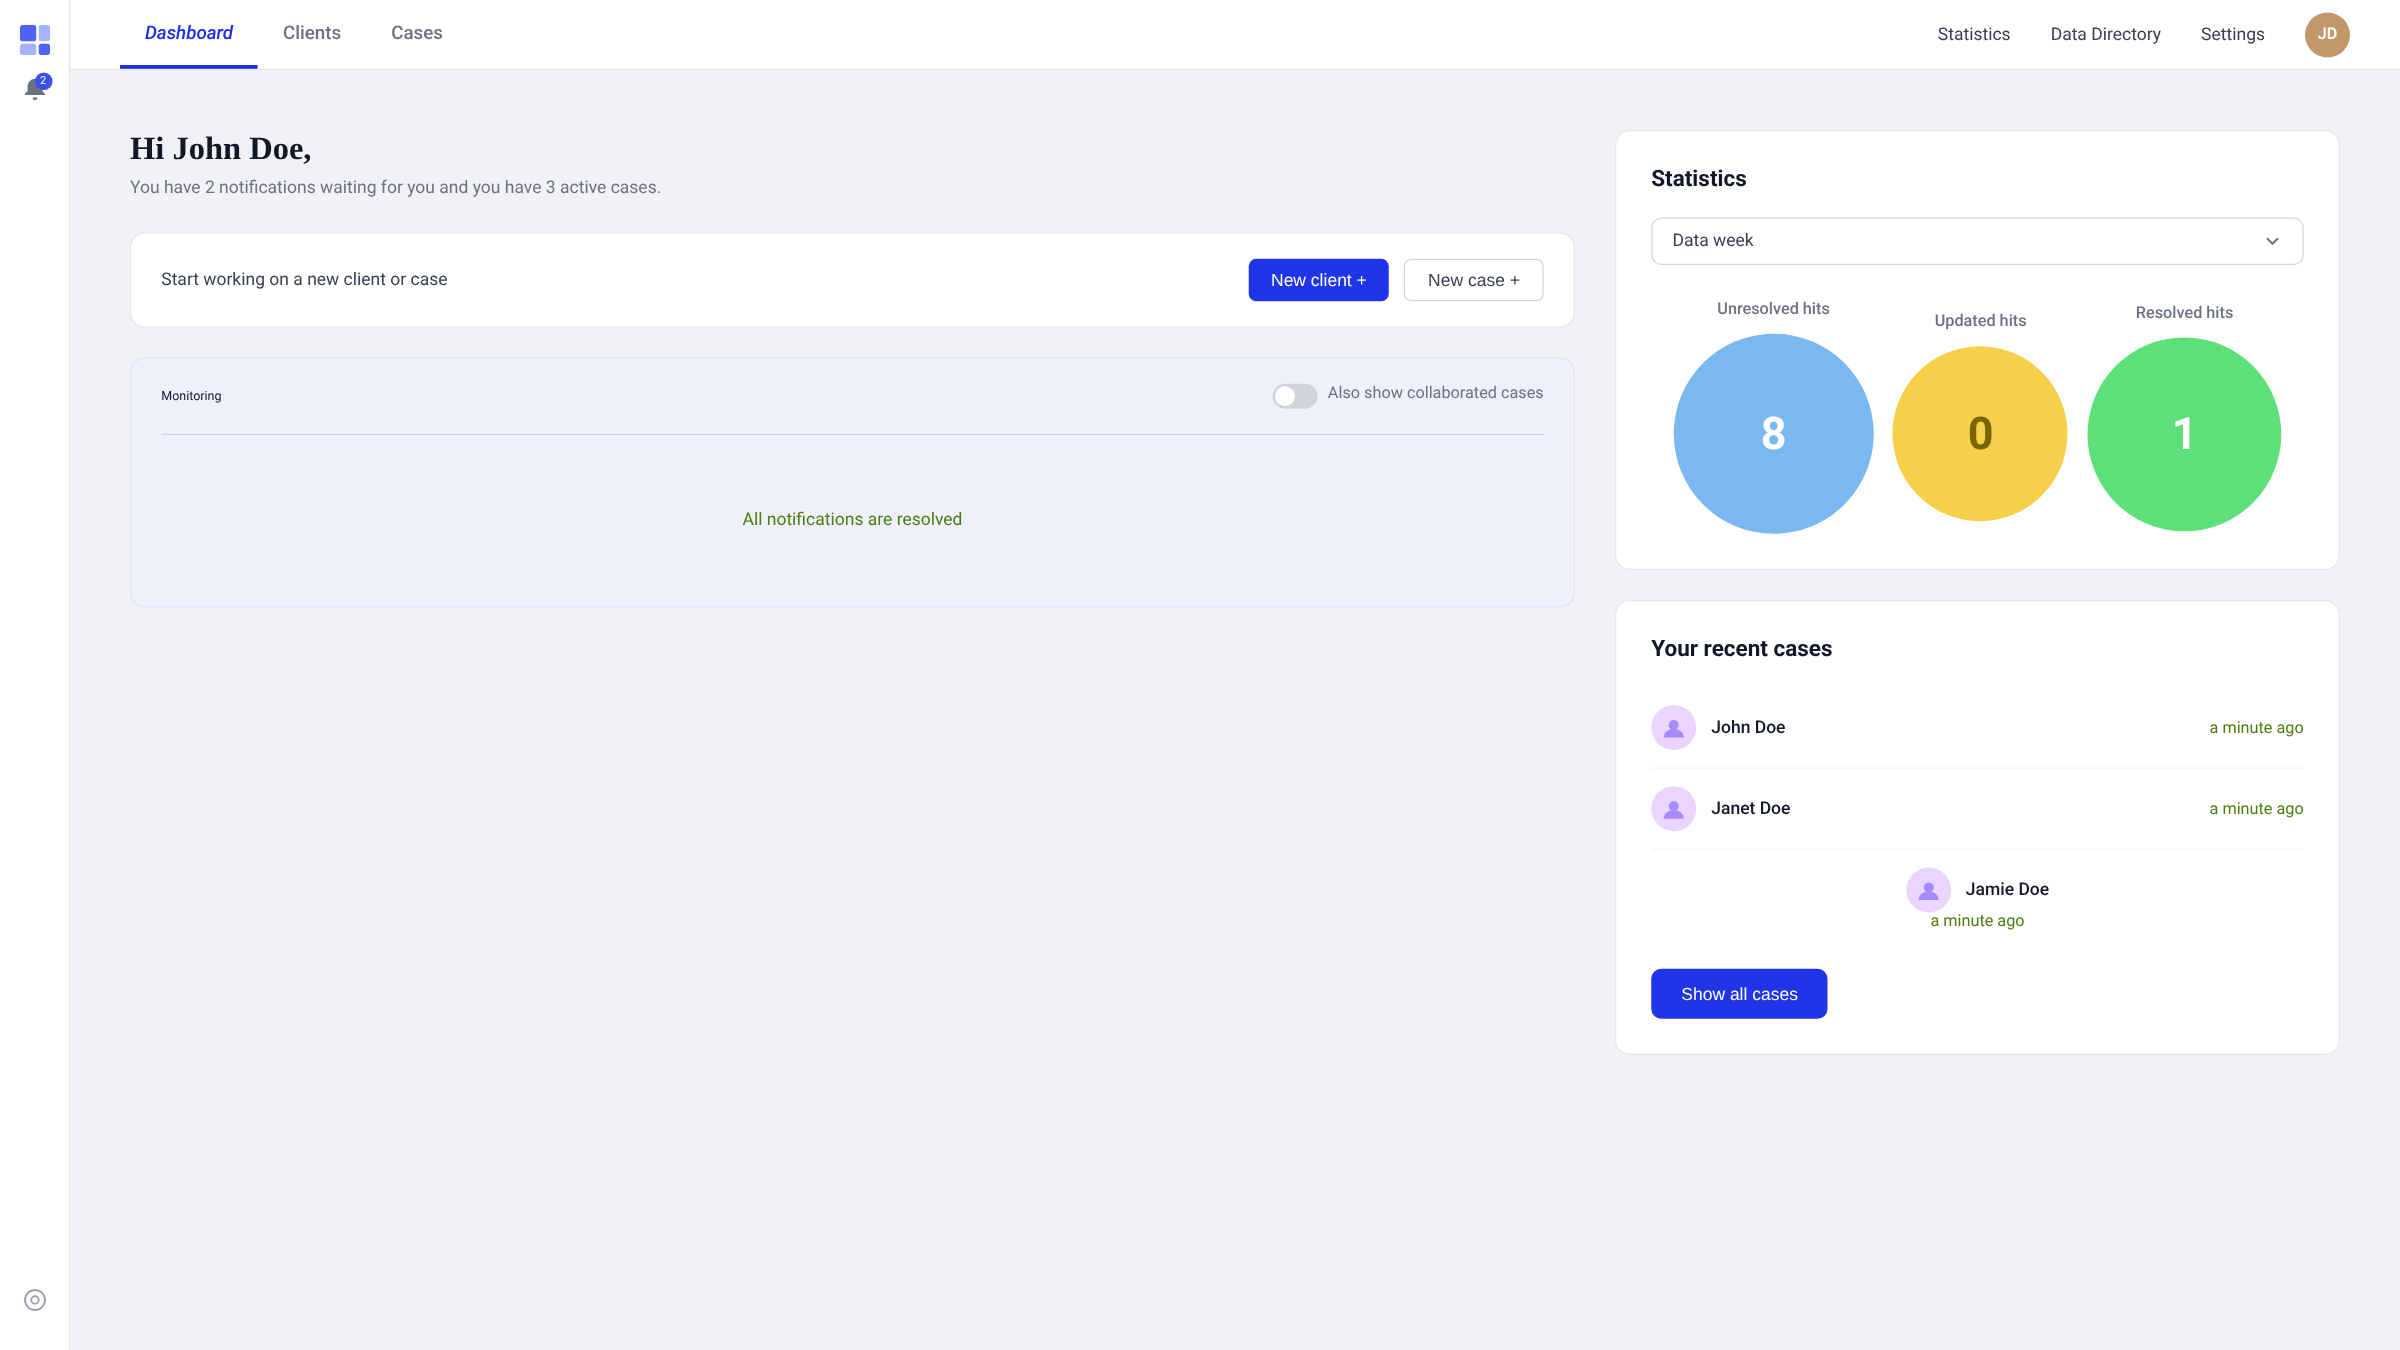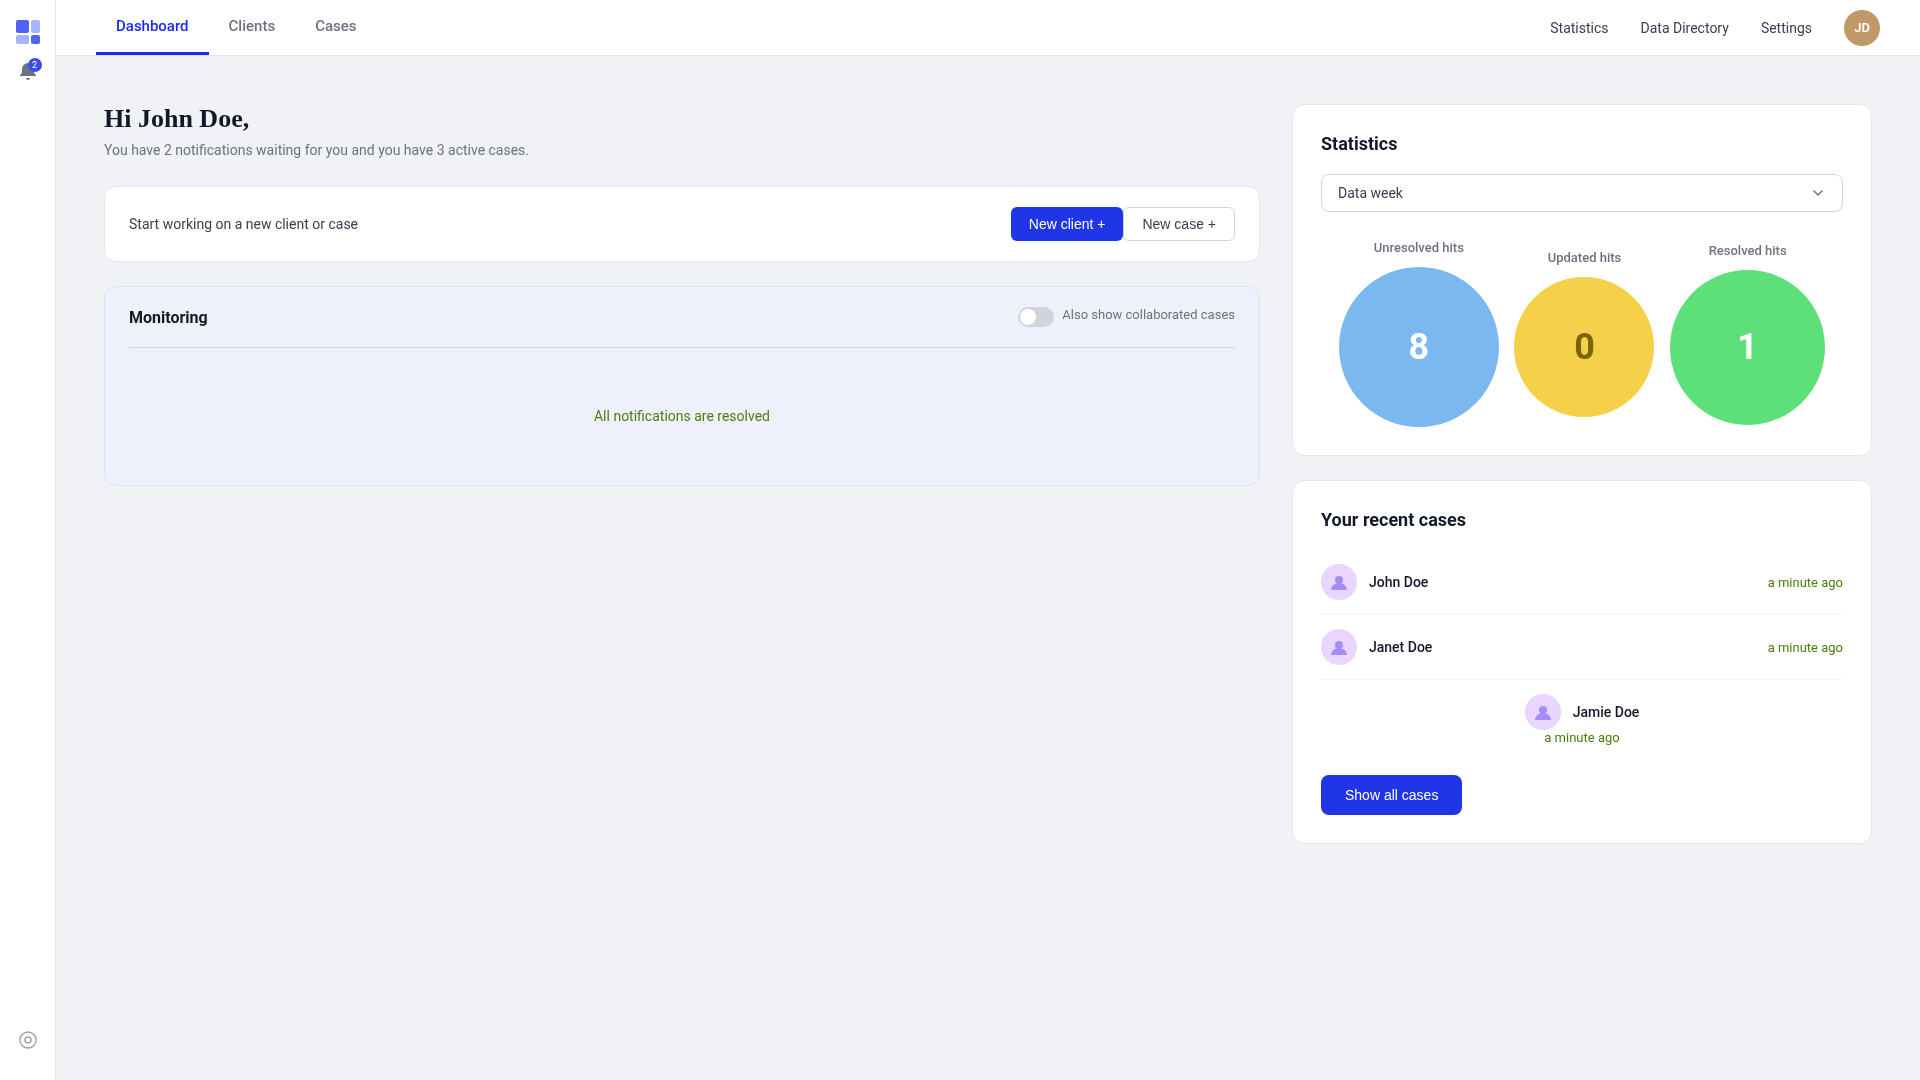--- a/index.html
+++ b/index.html
@@ -83,20 +83,21 @@
       padding: 0 20px;
       font-size: 15px;
       color: #6b7280;
       cursor: pointer;
       border-bottom: 3px solid transparent;
       font-weight: 500;
     }
     .nav-tab.active {
       color: #1d2bf0;
       border-bottom: 3px solid #1d2bf0;
+      font-style: italic;
     }
     .nav-right {
       display: flex;
       align-items: center;
       gap: 32px;
     }
     .nav-right-link {
       font-size: 14px;
       color: #374151;
       cursor: pointer;
@@ -155,20 +156,21 @@
       justify-content: space-between;
       margin-bottom: 24px;
       border: 1px solid #e5e7eb;
     }
     .action-card-text {
       font-size: 14px;
       color: #374151;
     }
     .action-btns {
       display: flex;
+      gap: 12px;
     }
     .btn-primary {
       background: #2035e8;
       color: white;
       border: none;
       border-radius: 6px;
       padding: 8px 18px;
       font-size: 14px;
       cursor: pointer;
       font-weight: 500;
@@ -198,22 +200,22 @@
       border: 1px solid #dde3f5;
       min-height: 200px;
     }
     .monitoring-header {
       display: flex;
       align-items: center;
       justify-content: space-between;
       margin-bottom: 20px;
     }
     .monitoring-title {
-      font-size: 16px;
-      font-weight: 700;
+      font-size: 10px;
+      font-weight: 400;
       color: #111827;
     }
     .toggle-label {
       display: flex;
       align-items: flex-start;
       gap: 8px;
       font-size: 13px;
       color: #6b7280;
     }
     .toggle {

